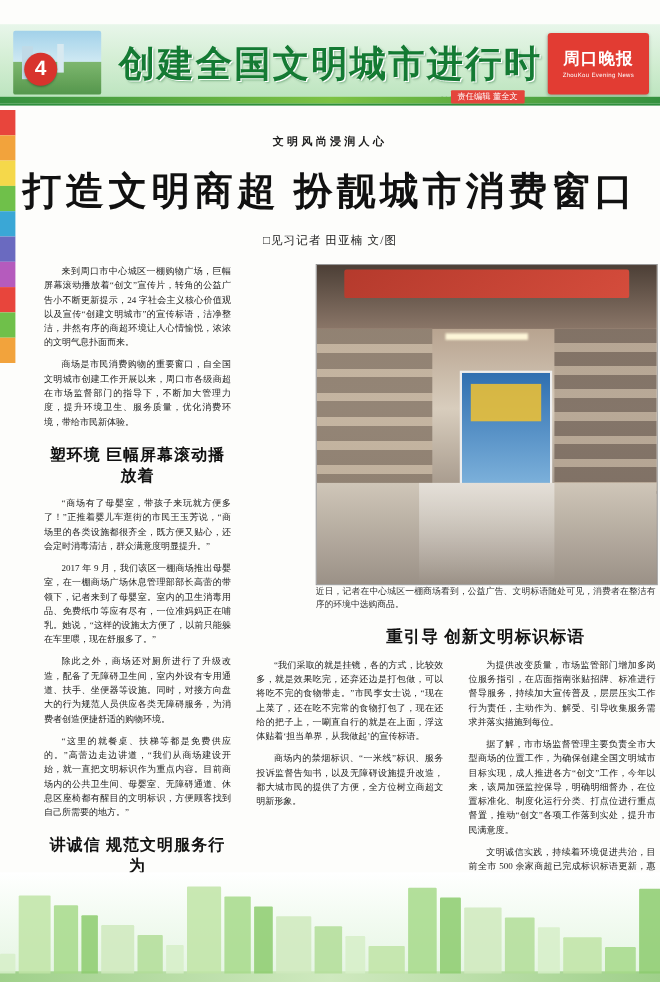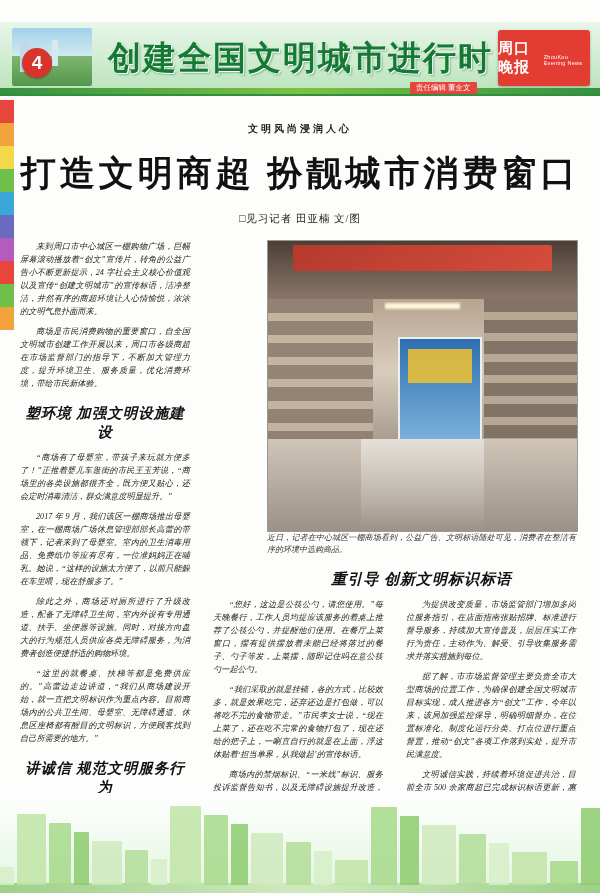--- a/index.html
+++ b/index.html
@@ -52,21 +52,21 @@
     font-family:"Liberation Sans",sans-serif;white-space:nowrap;
   }
   .mast-editor{
     position:absolute;left:410px;top:82px;height:12px;padding:0 6px;
     background:#e4453c;color:#fff;font-size:7.5px;line-height:12px;
     font-family:"Liberation Sans",sans-serif;border-radius:1px;white-space:nowrap;text-align:center;
   }
   .mast-logo{
     position:absolute;right:10px;top:8px;width:92px;height:56px;
     background:#e23c33;border-radius:3px;color:#fff;
-    display:flex;flex-direction:row;align-items:center;justify-content:center;
+    display:flex;flex-direction:column;align-items:center;justify-content:center;
     box-shadow:0 1px 3px rgba(0,0,0,.25);
   }
   .mast-logo .ln1{font-size:15px;font-weight:bold;letter-spacing:1px;}
   .mast-logo .ln2{font-size:5.5px;margin-top:3px;font-family:"Liberation Sans",sans-serif;letter-spacing:.3px;}
   .mast-ribbon{
     position:absolute;left:0;top:88px;width:600px;height:6px;
     background:linear-gradient(90deg,#35913f,#7dc243,#35913f);
   }
   
   .colorbar{position:absolute;left:0;top:100px;width:14px;height:230px;}
@@ -79,21 +79,21 @@
   .headline{
     position:absolute;left:0;right:0;top:150px;text-align:center;
     font-size:35px;font-weight:bold;letter-spacing:4px;color:#111;
   }
   .byline{
     position:absolute;left:0;right:0;top:212px;text-align:center;
     font-size:10.5px;color:#222;letter-spacing:1px;
   }
   
   .body{
-    position:absolute;left:20px;top:240px;width:556px;height:540px;font-style:italic;
+    position:absolute;left:40px;top:240px;width:556px;height:540px;
   }
   .col{position:absolute;top:0;width:170px;}
   .col1{left:0;}
   .col2{left:193px;}
   .col3{left:386px;}
   p.tx{
     font-size:8.2px;line-height:13px;text-align:justify;margin:0 0 7px 0;
     text-indent:16px;color:#222;
   }
   h3.sub{
@@ -173,34 +173,33 @@
 
   <div class="kicker">文明风尚浸润人心</div>
   <div class="headline">打造文明商超  扮靓城市消费窗口</div>
   <div class="byline">□见习记者  田亚楠  文/图</div>
 
   <div class="body">
 
     <div class="col col1">
       <p class="tx">来到周口市中心城区一棚购物广场，巨幅屏幕滚动播放着“创文”宣传片，转角的公益广告小不断更新提示，24 字社会主义核心价值观以及宣传“创建文明城市”的宣传标语，洁净整洁，井然有序的商超环境让人心情愉悦，浓浓的文明气息扑面而来。</p>
       <p class="tx">商场是市民消费购物的重要窗口，自全国文明城市创建工作开展以来，周口市各级商超在市场监督部门的指导下，不断加大管理力度，提升环境卫生、服务质量，优化消费环境，带给市民新体验。</p>
-      <h3 class="sub">塑环境  加强文明设施建设</h3>
+      <h3 class="sub">塑环境  巨幅屏幕滚动播放着</h3>
       <p class="tx">“商场有了母婴室，带孩子来玩就方便多了！”正推着婴儿车逛街的市民王玉芳说，“商场里的各类设施都很齐全，既方便又贴心，还会定时消毒清洁，群众满意度明显提升。”</p>
       <p class="tx">2017 年 9 月，我们该区一棚商场推出母婴室，在一棚商场广场休息管理部部长高蕾的带领下，记者来到了母婴室。室内的卫生消毒用品、免费纸巾等应有尽有，一位准妈妈正在哺乳。她说，“这样的设施太方便了，以前只能躲在车里喂，现在舒服多了。”</p>
       <p class="tx">除此之外，商场还对厕所进行了升级改造，配备了无障碍卫生间，室内外设有专用通道、扶手、坐便器等设施。同时，对接方向盘大的行为规范人员供应各类无障碍服务，为消费者创造便捷舒适的购物环境。</p>
       <p class="tx">“这里的就餐桌、扶梯等都是免费供应的。”高蕾边走边讲道，“我们从商场建设开始，就一直把文明标识作为重点内容。目前商场内的公共卫生间、母婴室、无障碍通道、休息区座椅都有醒目的文明标识，方便顾客找到自己所需要的地方。”</p>
       <h3 class="sub">讲诚信  规范文明服务行为</h3>
       <p class="tx">“我们的服务台为顾客提供 10 项服务，包括免费充电、免费包装、雨伞借用、免费寄存等，为顾客提供各类便民服务。”此外，还有防盗器、雷管等一系列完善的服务项目，以备不时之需。</p>
       <p class="tx">“在商场的门口‘创建小镇’，别强调商场的门店服务行为，杜绝欺客宰客、强买强卖行为，为消费者营造良好环境。”商场负责人介绍说，所有商户均公示‘诚信经营’标牌，引导商户诚信经营、文明服务、规范服务，让顾客买得放心、用得舒心。</p>
 
     </div>
 
     <div class="col col2">
       <div style="height:358px"></div>
-      <p class="tx">“您好，这边是公筷公勺，请您使用。”每天晚餐行，工作人员均提应该服务的着桌上推荐了公筷公勺，并提醒他们使用。在餐厅上菜窗口，摆有提供摆放着未能已经将落过的餐子、勺子等发，上菜摆，随即记住吗在意公筷勺一起公勺。</p>
       <p class="tx">“我们采取的就是挂镜，各的方式，比较效多，就是效果吃完，还弃还边是打包做，可以将吃不完的食物带走。”市民李女士说，“现在上菜了，还在吃不完常的食物打包了，现在还给的把子上，一唰直自行的就是在上面，浮这体贴着‘担当单界，从我做起’的宣传标语。</p>
       <p class="tx">商场内的禁烟标识、“一米线”标识、服务投诉监督告知书，以及无障碍设施提升改造，都大城市民的提供了方便，全方位树立商超文明新形象。</p>
     </div>
 
     <div class="col col3">
       <div style="height:358px"></div>
       <p class="tx">为提供改变质量，市场监管部门增加多岗位服务指引，在店面指南张贴招牌、标准进行督导服务，持续加大宣传普及，层层压实工作行为责任，主动作为、解受、引导收集服务需求并落实措施到每位。</p>
       <p class="tx">据了解，市市场监督管理主要负责全市大型商场的位置工作，为确保创建全国文明城市目标实现，成人推进各方“创文”工作，今年以来，该局加强监控保导，明确明细督办，在位置标准化、制度化运行分类、打点位进行重点督置，推动“创文”各项工作落到实处，提升市民满意度。</p>
       <p class="tx">文明诚信实践，持续着环境促进共治，目前全市 500 余家商超已完成标识标语更新，惠及消费者 10 万余人次。据市场监管部门的数据，今年以来共检查大型商超 500 余次，查处违规各类经营行为 127 余起，群众满意度明显提升，文明城市创建成果不断巩固。</p>
       <p class="tx">创建全国文明城市，需要你我共同努力。让我们从自身做起，从点滴做起，以文明行为扮靓城市消费窗口，为家乡添彩增光。⑮</p>

